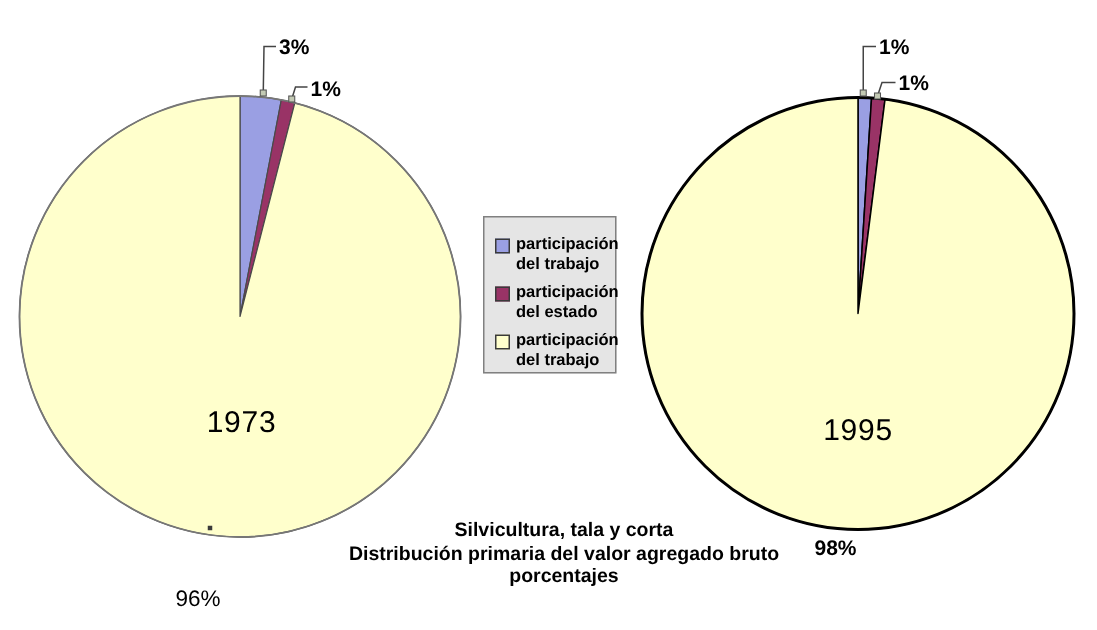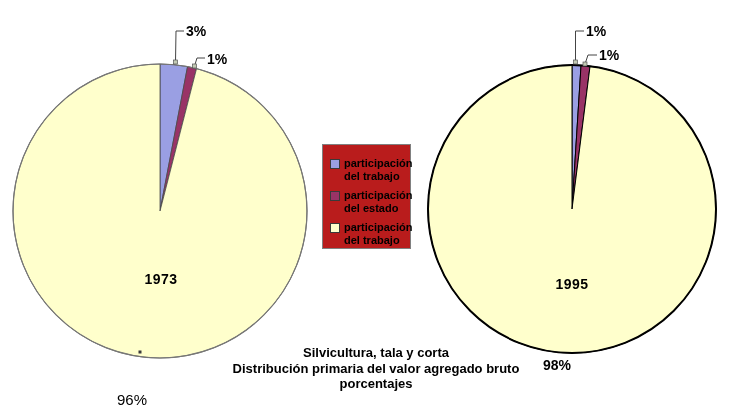--- a/index.html
+++ b/index.html
@@ -4,24 +4,24 @@
 <style>
   html,body{margin:0;padding:0;background:#fff;}
   .canvas{
     position:relative;width:731px;height:420px;background:#ffffff;
     font-family:"Liberation Sans",sans-serif;color:#000;overflow:hidden;
   }
   .abs{position:absolute;}
   svg.layer{position:absolute;left:0;top:0;}
   .pct{font-size:14px;font-weight:bold;white-space:nowrap;}
   .pct-plain{font-size:15px;font-weight:normal;white-space:nowrap;}
-  .year{font-size:14px;font-weight:bold;transform:translateX(-50%);white-space:nowrap;letter-spacing:0.5px;}
+  .year{font-size:20px;font-weight:normal;transform:translateX(-50%);white-space:nowrap;letter-spacing:0.5px;}
   .legend{
     position:absolute;left:322px;top:144px;width:89px;height:105px;
-    border:1px solid #808080;background:#b91c1c;box-sizing:border-box;
+    border:1px solid #808080;background:#e5e5e5;box-sizing:border-box;
     padding:12px 0 0 7px;
   }
   .legend-item{display:flex;gap:4px;margin-bottom:6px;}
   .swatch{width:8px;height:8px;border:1px solid #3a3a3a;margin-top:2px;flex:none;box-sizing:content-box;}
   .legend-text{font-size:11px;font-weight:bold;line-height:13px;}
   .source{position:absolute;left:322px;top:261px;font-size:11px;font-weight:bold;line-height:12.5px;}
   .titleblock{position:absolute;left:21px;top:345px;width:710px;text-align:center;}
   .title-line{font-size:13px;font-weight:bold;line-height:15.5px;}
 </style>
 </head>

